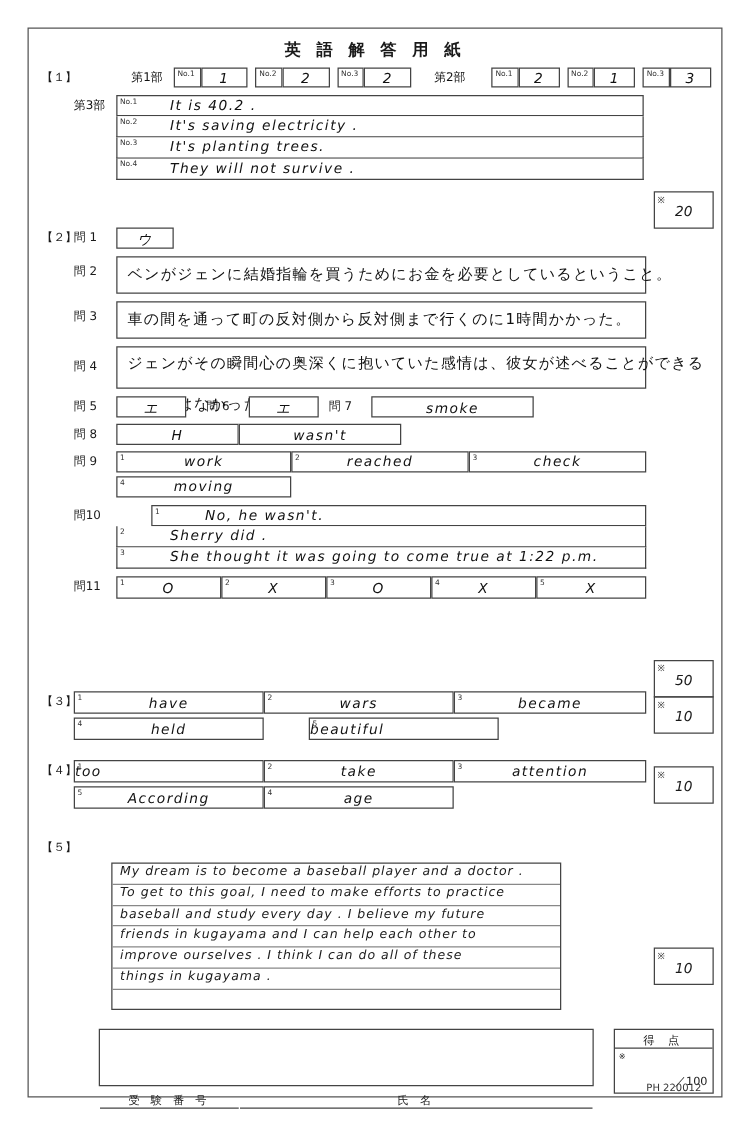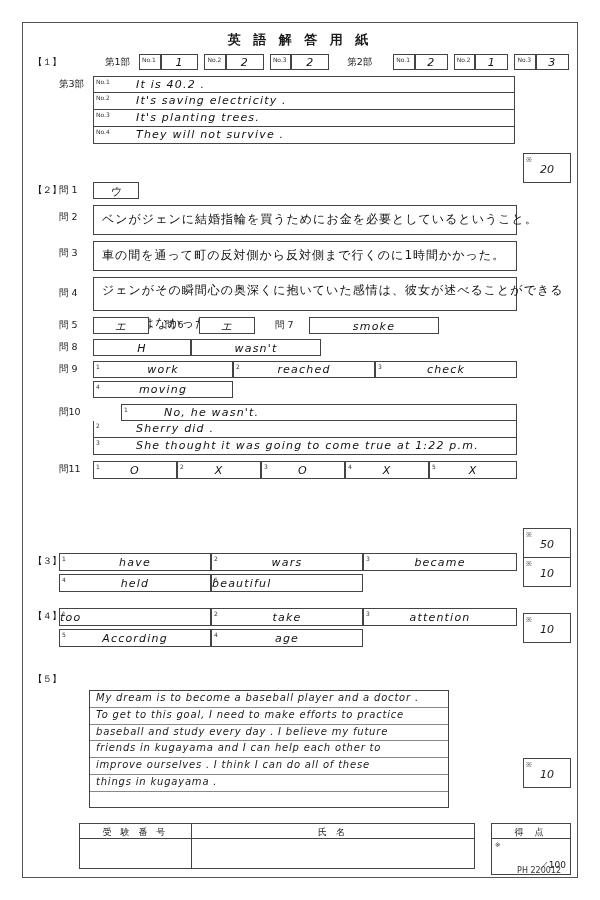--- a/index.html
+++ b/index.html
@@ -98,20 +98,21 @@
     position:absolute;
     left:56px;top:800px;
     width:396px;height:46px;
     border:1px solid #444;
     box-sizing:border-box;
     display:flex;
   }
   .foot .c{
     border-right:1px solid #444;
     box-sizing:border-box;
+    margin-top:48px;
   }
   .foot .hd{
     height:15px;
     border-bottom:1px solid #444;
     text-align:center;
     font-size:9px;
     letter-spacing:3px;
     padding-top:2px;
     box-sizing:border-box;
     font-family:"DejaVu Sans", sans-serif;
@@ -283,21 +284,21 @@
     <div class="row" style="margin-top:5px;height:18px;">
       <div class="bracket">&nbsp;</div>
       <div class="q">問 5</div>
       <div class="box" style="width:56px;height:17px;">
         <div class="hw" style="text-align:center;line-height:17px;">エ</div>
       </div>
       <div class="q" style="margin-left:16px;">問 6</div>
       <div class="box" style="width:56px;height:17px;">
         <div class="hw" style="text-align:center;line-height:17px;">エ</div>
       </div>
-      <div class="q" style="margin-left:20px;">問 7</div>
+      <div class="q" style="margin-left:8px;">問 7</div>
       <div class="box" style="width:130px;height:17px;">
         <div class="hw" style="text-align:center;line-height:17px;">smoke</div>
       </div>
     </div>
 
     <div class="row" style="margin-top:4px;height:18px;">
       <div class="bracket">&nbsp;</div>
       <div class="q">問 8</div>
       <div class="box" style="width:98px;height:17px;">
         <div class="hw" style="text-align:center;line-height:17px;">H</div>
@@ -395,21 +396,21 @@
           </div>
           <div class="box" style="width:152px;height:18px;">
             <span class="nolabel">2</span>
             <span class="hw" style="position:absolute;left:0;right:0;top:2px;text-align:center;">wars</span>
           </div>
           <div class="box" style="width:154px;height:18px;padding-left:48px;">
             <span class="nolabel">3</span>
             <span class="hw" style="position:absolute;left:0;right:0;top:2px;text-align:center;">became</span>
           </div>
         </div>
-        <div class="row" style="margin-top:3px;">
+        <div class="row" style="margin-top:3px;gap:36px;">
           <div class="box" style="width:152px;height:18px;">
             <span class="nolabel">4</span>
             <span class="hw" style="position:absolute;left:0;right:0;top:2px;text-align:center;">held</span>
           </div>
           <div class="box" style="width:152px;height:18px;">
             <span class="nolabel">5</span>
             <span class="hw" style="position:absolute;left:0;right:0;top:2px;">beautiful</span>
           </div>
         </div>
       </div>

